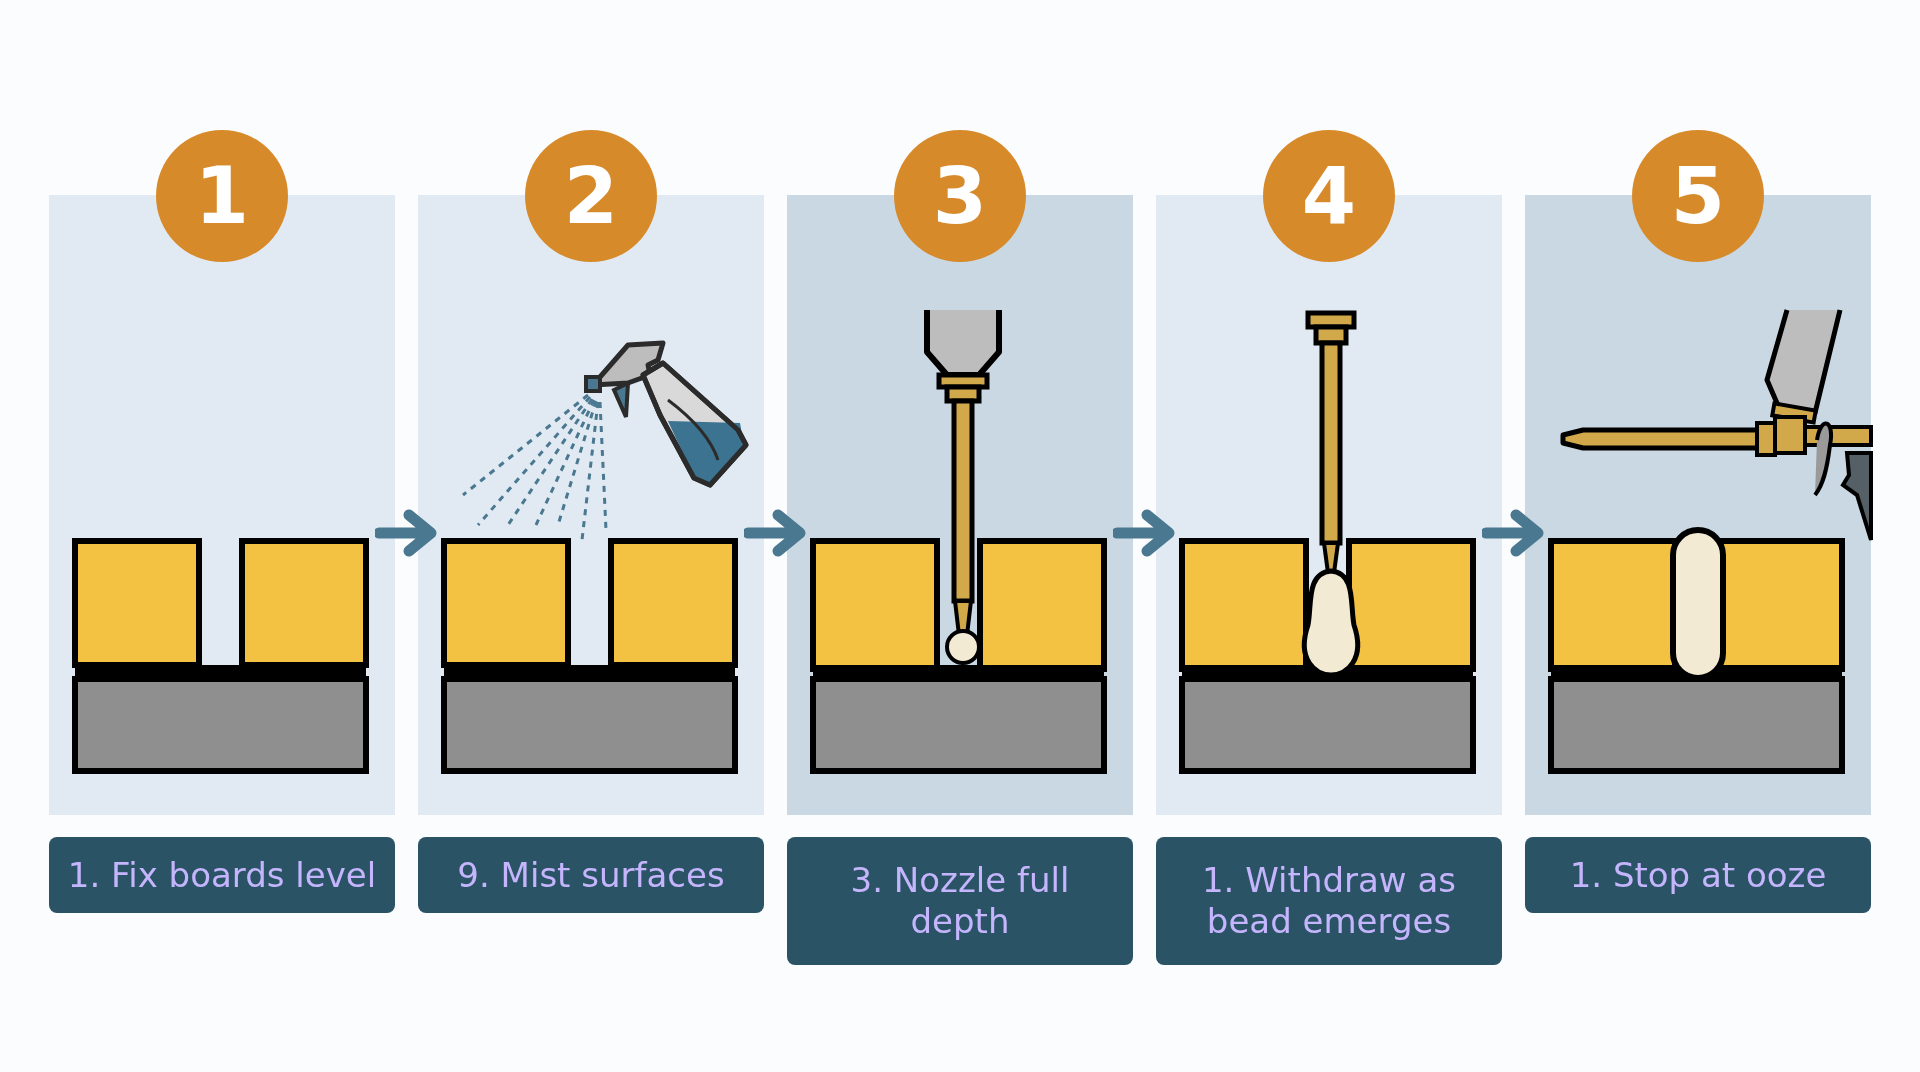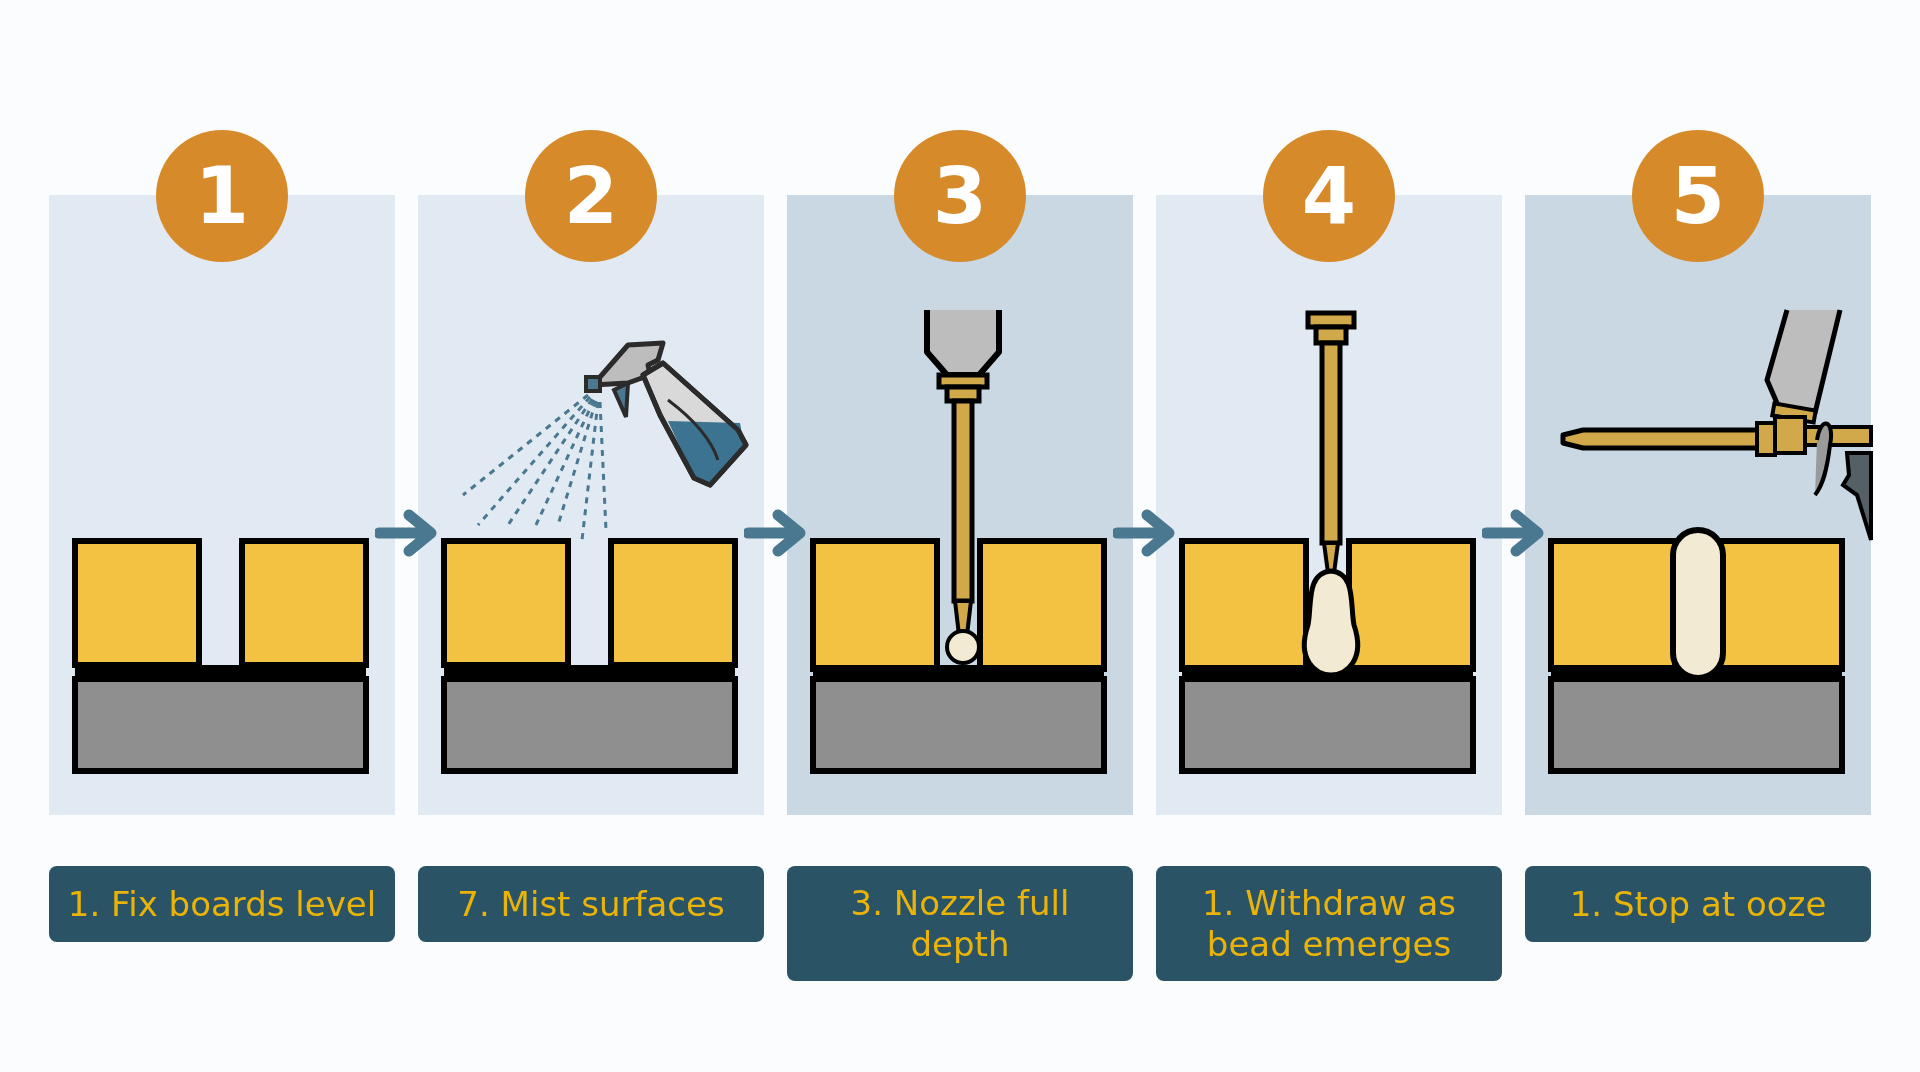--- a/index.html
+++ b/index.html
@@ -1,23 +1,23 @@
 <!DOCTYPE html>
 <html><head>
 <meta charset="utf-8">
 <style>
   html,body{margin:0;padding:0;}
   body{width:1920px;height:1072px;background:#fbfcfd;position:relative;overflow:hidden;font-family:"DejaVu Sans","Liberation Sans",sans-serif;}
   .panel{position:absolute;top:195px;width:346px;height:620px;}
   .panel.light{background:#e1eaf2;}
   .panel.dark{background:#c9d8e2;}
   .badge{position:absolute;top:130px;width:132px;height:132px;border-radius:50%;background:#d78a2a;color:#fff;font-weight:bold;font-size:78px;display:flex;align-items:center;justify-content:center;z-index:3;}
-  .label{position:absolute;top:866px;width:346px;background:#2b5366;color:#eab308;border-radius:8px;font-size:34px;text-align:center;display:flex;align-items:center;justify-content:center;line-height:41px;padding:8px 10px;box-sizing:border-box;}
+  .label{position:absolute;top:837px;width:346px;background:#2b5366;color:#c4b5fd;border-radius:8px;font-size:34px;text-align:center;display:flex;align-items:center;justify-content:center;line-height:41px;padding:8px 10px;box-sizing:border-box;}
   .label.one{height:76px;}
-  .label.two{height:115px;}
+  .label.two{height:128px;}
   svg.scene{position:absolute;left:0;top:0;overflow:visible;}
   .arrow{position:absolute;z-index:4;}
 </style>
 </head>
 <body>
 
 <div class="panel light" style="left:49px">
   <svg class="scene" width="346" height="620">
     <rect x="26" y="346" width="124" height="124" fill="#f4c242" stroke="#000" stroke-width="6"></rect>
     <rect x="193" y="346" width="124" height="124" fill="#f4c242" stroke="#000" stroke-width="6"></rect>
@@ -46,21 +46,21 @@
     <path d="M250 226 L322 228 L326 250 L292 290 L276 283 Z" fill="#3c7391" stroke="#2b2b2b" stroke-width="0"></path>
     <path d="M225 180 L245 168 L320 235 L328 250 L292 290 L276 283 L242 220 Z" fill="none" stroke="#2b2b2b" stroke-width="5" stroke-linejoin="round"></path>
     <path d="M250 205 Q290 235 300 265" fill="none" stroke="#2b2b2b" stroke-width="3"></path>
     <rect x="26" y="346" width="124" height="124" fill="#f4c242" stroke="#000" stroke-width="6"></rect>
     <rect x="193" y="346" width="124" height="124" fill="#f4c242" stroke="#000" stroke-width="6"></rect>
     <rect x="26" y="470" width="291" height="14" fill="#000"></rect>
     <rect x="26" y="484" width="291" height="92" fill="#8f8f8f" stroke="#000" stroke-width="6"></rect>
   </svg>
 </div>
 <div class="badge" style="left:525px">2</div>
-<div class="label one" style="left:418px">7. Mist surfaces</div>
+<div class="label one" style="left:418px">9. Mist surfaces</div>
 
 <div class="panel dark" style="left:787px">
   <svg class="scene" width="346" height="620">
     <rect x="26" y="346" width="124" height="128" fill="#f4c242" stroke="#000" stroke-width="6"></rect>
     <rect x="193" y="346" width="124" height="128" fill="#f4c242" stroke="#000" stroke-width="6"></rect>
     <rect x="26" y="470" width="291" height="14" fill="#000"></rect>
     <rect x="26" y="484" width="291" height="92" fill="#8f8f8f" stroke="#000" stroke-width="6"></rect>
     <path d="M140 115 L140 157 L160 180 L192 180 L212 157 L212 115" fill="#bdbdbd" stroke="#000" stroke-width="6" stroke-linejoin="round"></path>
     <rect x="152" y="180" width="48" height="12" fill="#d1a94b" stroke="#000" stroke-width="5"></rect>
     <rect x="160" y="192" width="32" height="14" fill="#d1a94b" stroke="#000" stroke-width="5"></rect>

